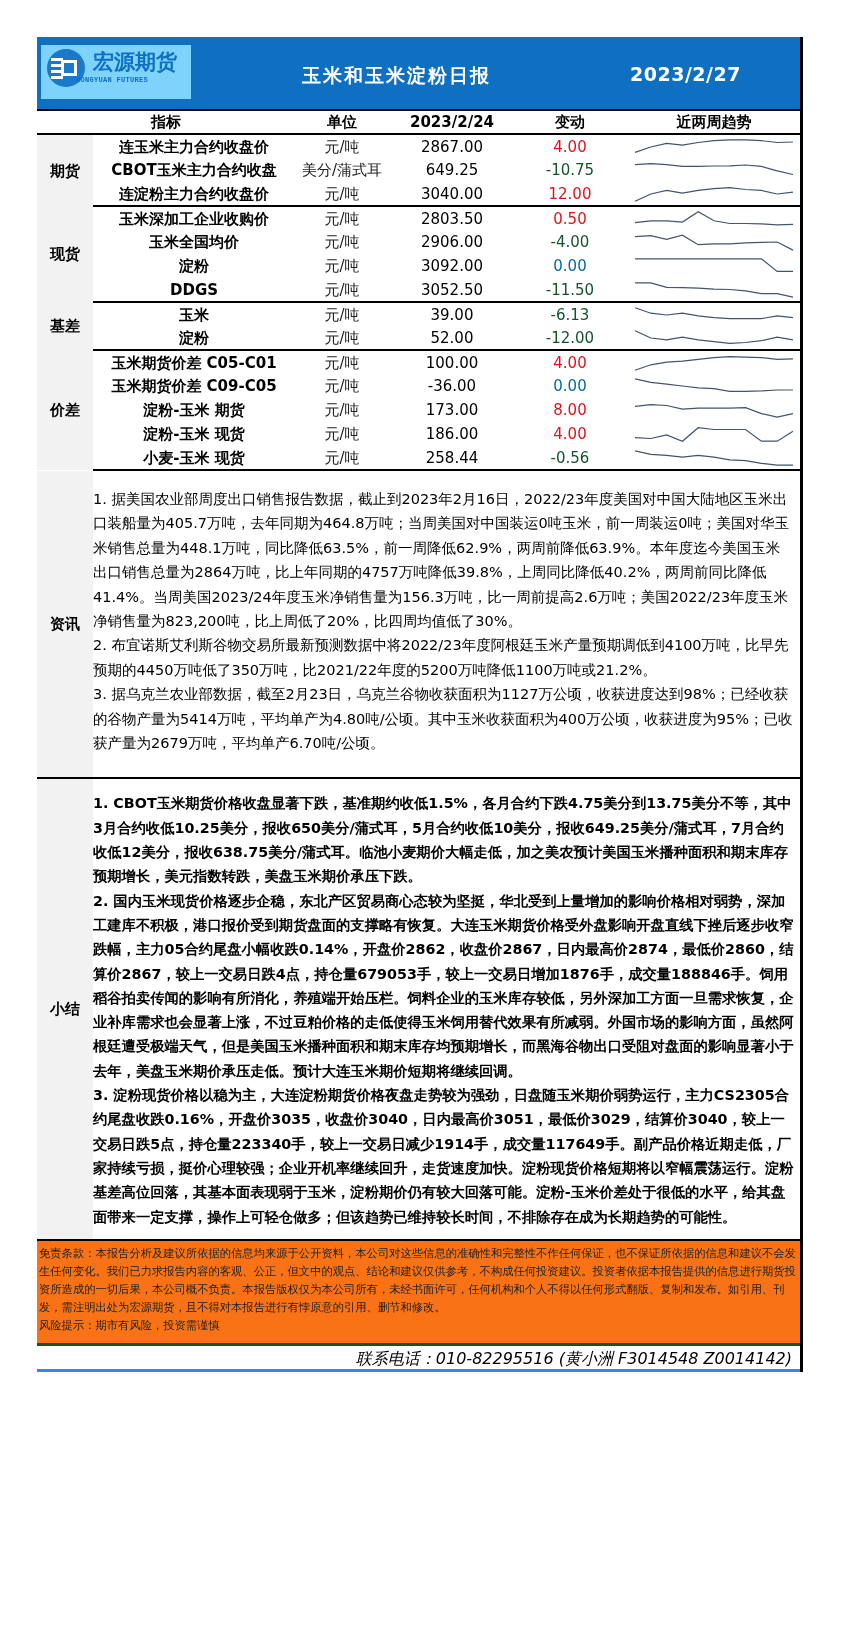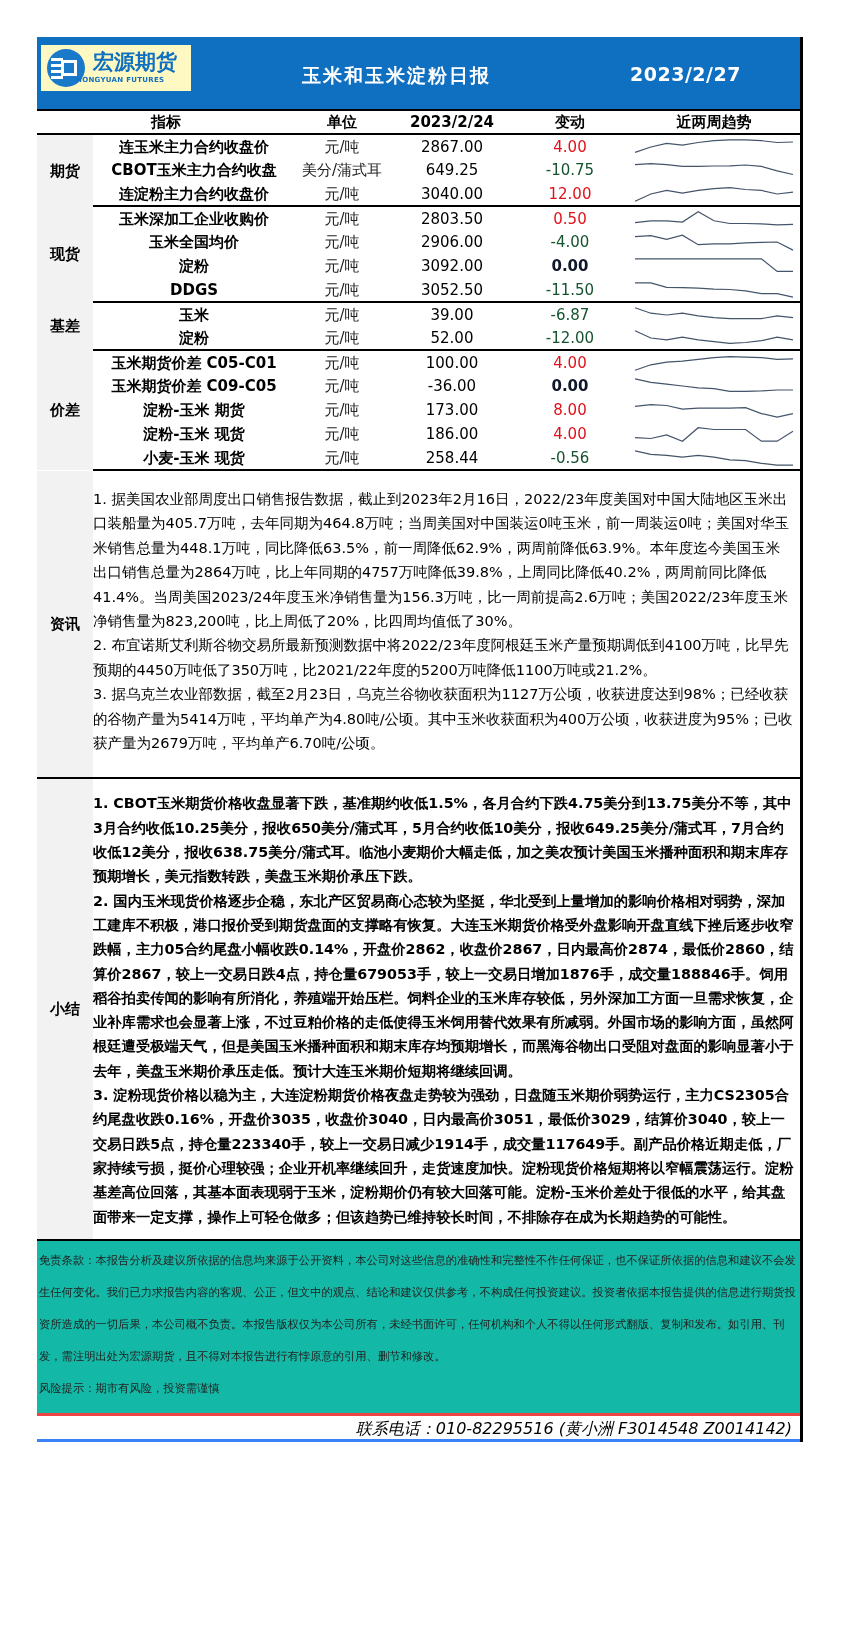--- a/index.html
+++ b/index.html
@@ -3,55 +3,55 @@
 <meta charset="utf-8">
 <style>
   * { box-sizing: border-box; margin: 0; padding: 0; }
   html, body { width: 843px; height: 1647px; background: #ffffff; overflow: hidden; }
   body { font-family: "DejaVu Sans", "Liberation Sans", sans-serif; color: #000; position: relative; }
 
   .report { position: absolute; left: 37px; top: 37px; width: 766px; border-right: 3px solid #000; }
 
   
   .header { height: 72px; background: #0F6FC1; position: relative; border-top: 2px solid #0F6FC1; }
-  .logo-box { position: absolute; left: 4px; top: 6px; width: 150px; height: 46px; background: #fef9c3; }
+  .logo-box { position: absolute; left: 4px; top: 6px; width: 150px; height: 54px; background: #7dd3fc; font-family: Liberation Mono, monospace; }
   .logo-mark { position: absolute; left: 6px; top: 4px; width: 38px; height: 38px; border-radius: 50%; background: #1a79c9; overflow: hidden; }
   .logo-mark .stripe { position: absolute; left: 4px; height: 3px; background: #fff; }
   .logo-mark .sq { position: absolute; left: 14px; top: 11px; width: 16px; height: 16px; border: 3px solid #fff; background: #1a79c9; }
   .logo-cn { position: absolute; left: 52px; top: 3px; font-size: 21px; font-weight: bold; color: #0F6FC1; letter-spacing: 0px; }
   .logo-en { position: absolute; left: 35px; top: 31px; font-size: 7px; font-weight: bold; color: #0F6FC1; letter-spacing: 0.3px; }
   .title { position: absolute; left: 265px; top: 24px; font-size: 19px; color: #fff; font-weight: bold; letter-spacing: 2px; }
   .date { position: absolute; left: 593px; top: 24px; font-size: 19px; color: #fff; font-weight: bold; letter-spacing: 0.5px; }
 
   
   table.grid { border-collapse: collapse; width: 766px; table-layout: fixed; }
   table.grid td { font-size: 15px; height: 24px; line-height: 22px; padding: 0; white-space: nowrap; overflow: hidden; }
   .colhead td { font-weight: bold; text-align: center; border-top: 2px solid #000; border-bottom: 2px solid #000; height: 27px; }
   .cat { background: #F2F2F2; font-weight: bold; text-align: center; font-size: 15px; }
   .ind { font-weight: bold; text-align: center; }
   .unit { text-align: center; color: #222; }
   .val { text-align: center; }
   .chg { text-align: center; margin-top: 12px; }
   .up { color: #E0111B; }
   .down { color: #14532d; }
-  .flat { color: #0f172a; font-weight: bold; }
+  .flat { color: #0369a1; }
   .spark { padding: 0 8px !important; }
   .spark svg { display: block; width: 100%; height: 22px; }
   .grp-end td { border-bottom: 2px solid #000; }
 
   
   .block { display: flex; border-bottom: 2px solid #000; }
   .block .label { width: 56px; background: #F2F2F2; font-weight: bold; font-size: 15px; display: flex; align-items: center; justify-content: center; }
   .block .body { flex: 1; padding: 0 6px 0 0; }
   .info .body { padding-top: 16px; padding-bottom: 22px; font-size: 14.5px; line-height: 24.4px; padding-left: 0; }
   .info .body p { margin: 0; }
   .summary .body { padding-top: 12px; padding-bottom: 10px; font-size: 14.3px; line-height: 24.3px; font-weight: bold; }
   .summary .body p { margin: 0; }
 
-  .disclaimer { background: #14b8a6; padding: 4px 4px 8px 2px; font-size: 11.3px; line-height: 32px; color: #222; border-bottom: 3px solid #ef4444; }
+  .disclaimer { background: #f97316; padding: 4px 4px 8px 2px; font-size: 11.3px; line-height: 18px; color: #222; border-bottom: 3px solid #14532d; }
   .contact { height: 26px; text-align: right; font-style: italic; font-size: 16px; padding-right: 8px; line-height: 26px; border-bottom: 3px solid #3b82f6; }
 </style>
 </head>
 <body>
 
 <div class="report">
 
   <div class="header">
     <div class="logo-box">
       <div class="logo-mark">
@@ -164,21 +164,21 @@
             <svg viewBox="0 0 160 22" preserveAspectRatio="none">
               <polyline points="2.0,3.8 17.6,3.8 33.2,8.3 48.8,8.7 64.4,9.2 80.0,10.1 95.6,10.5 111.2,11.9 126.8,14.6 142.4,14.6 158.0,18.2" fill="none" stroke="#44546A" stroke-width="1.2"></polyline>
             </svg>
           </td>
         </tr>
         <tr>
           <td class="cat" rowspan="2">基差</td>
           <td class="ind">玉米</td>
           <td class="unit">元/吨</td>
           <td class="val">39.00</td>
-          <td class="chg down">-6.87</td>
+          <td class="chg down">-6.13</td>
           <td class="spark">
             <svg viewBox="0 0 160 22" preserveAspectRatio="none">
               <polyline points="2.0,3.8 17.6,9.2 33.2,11.0 48.8,9.2 64.4,11.9 80.0,13.7 95.6,14.6 111.2,14.6 126.8,14.6 142.4,11.9 158.0,13.7" fill="none" stroke="#44546A" stroke-width="1.2"></polyline>
             </svg>
           </td>
         </tr>
         <tr class="grp-end">
           <td class="ind">淀粉</td>
           <td class="unit">元/吨</td>
           <td class="val">52.00</td>

